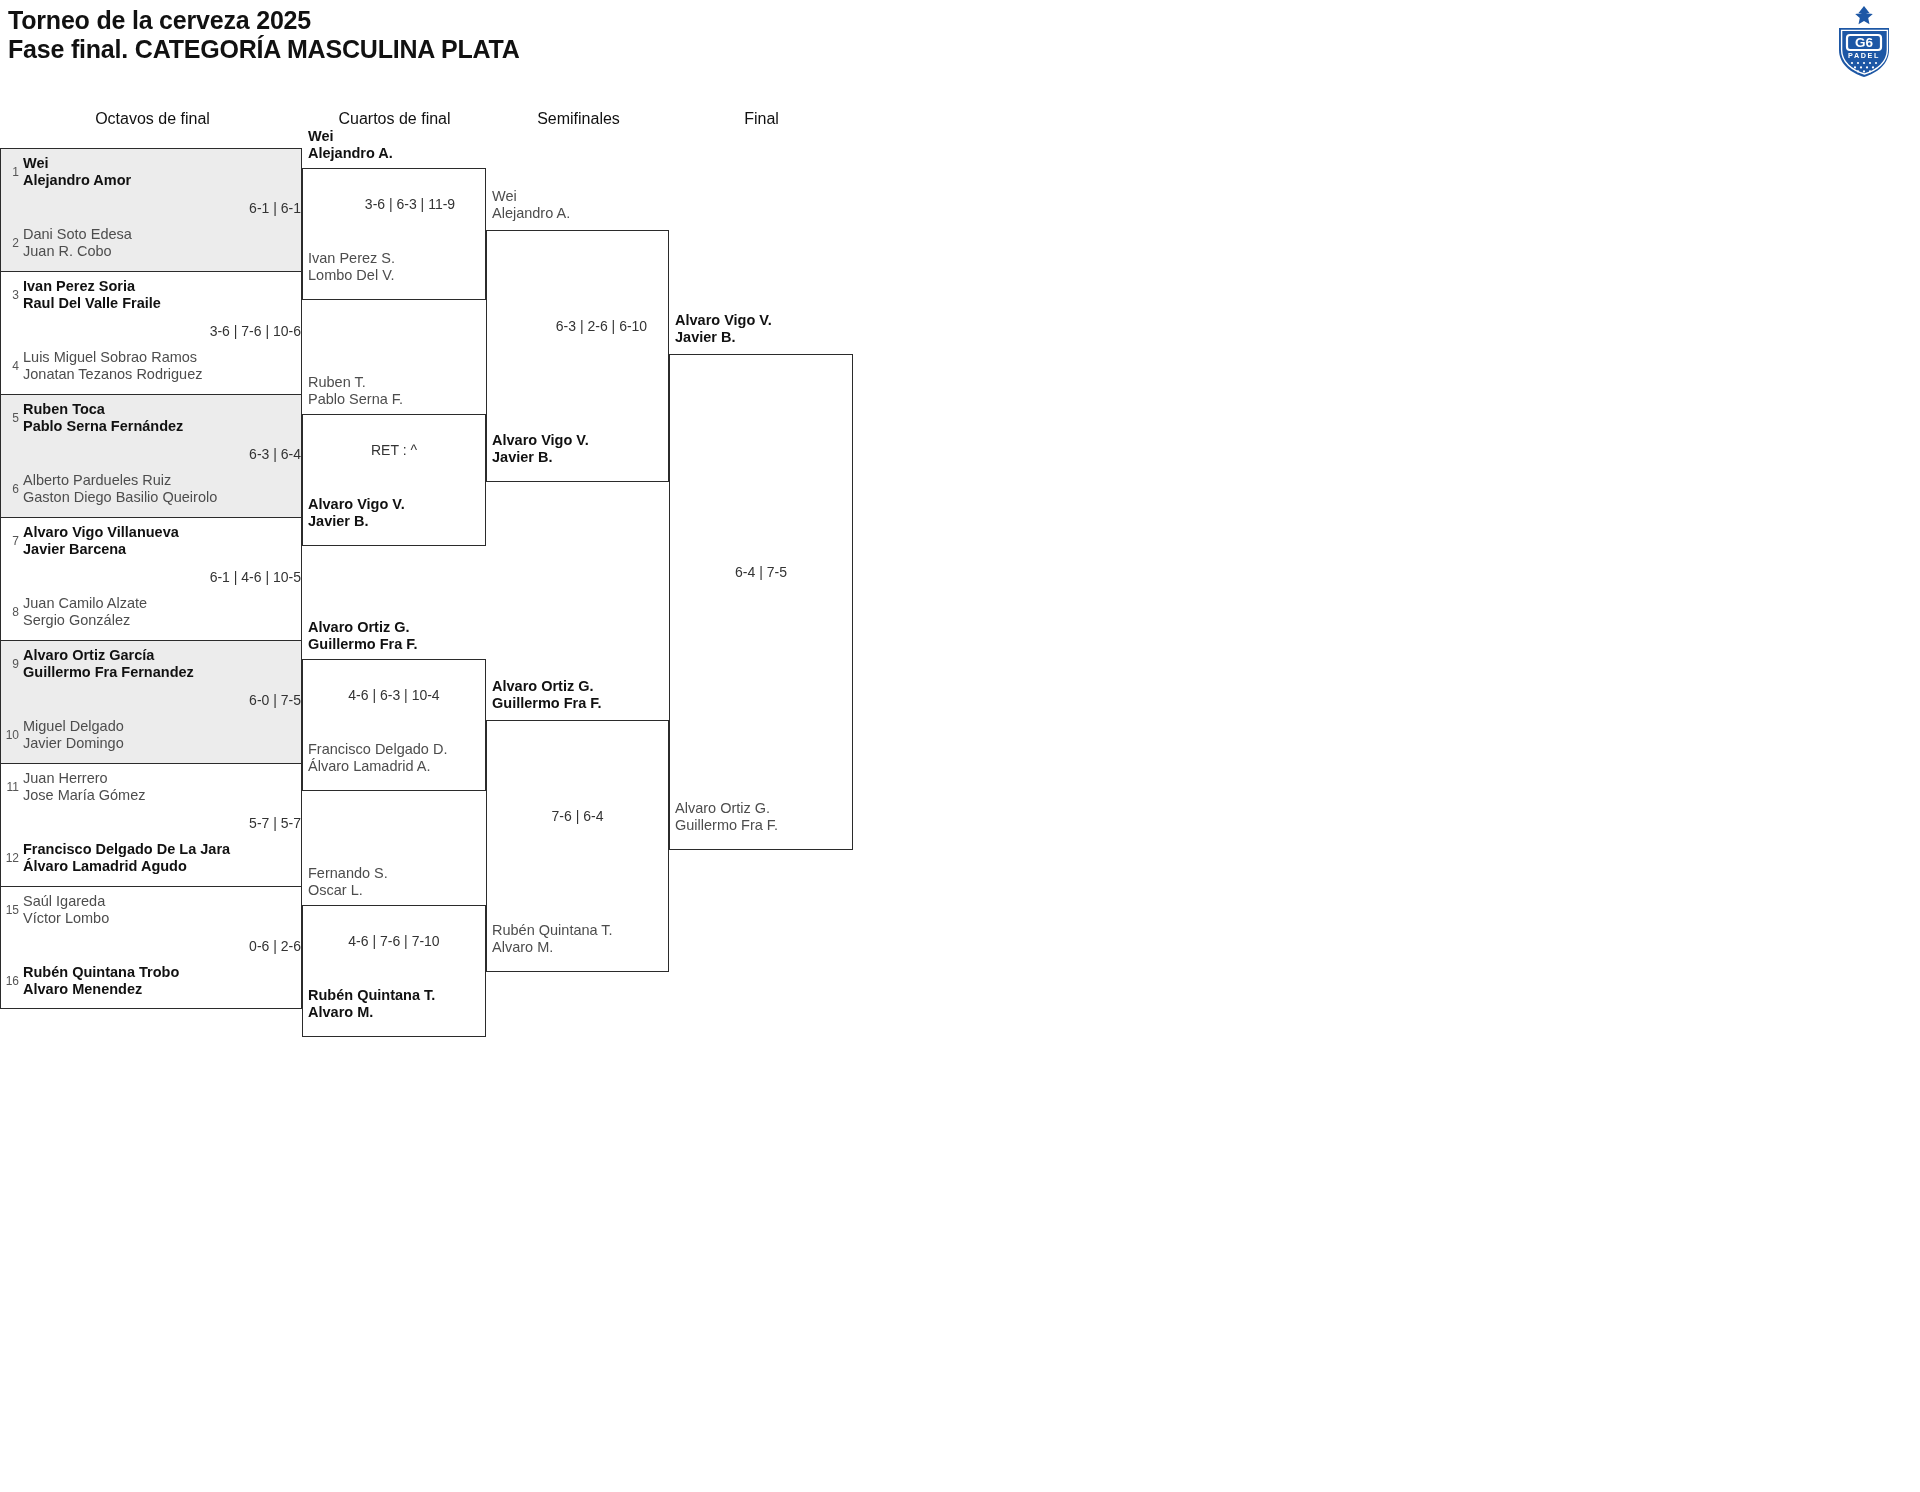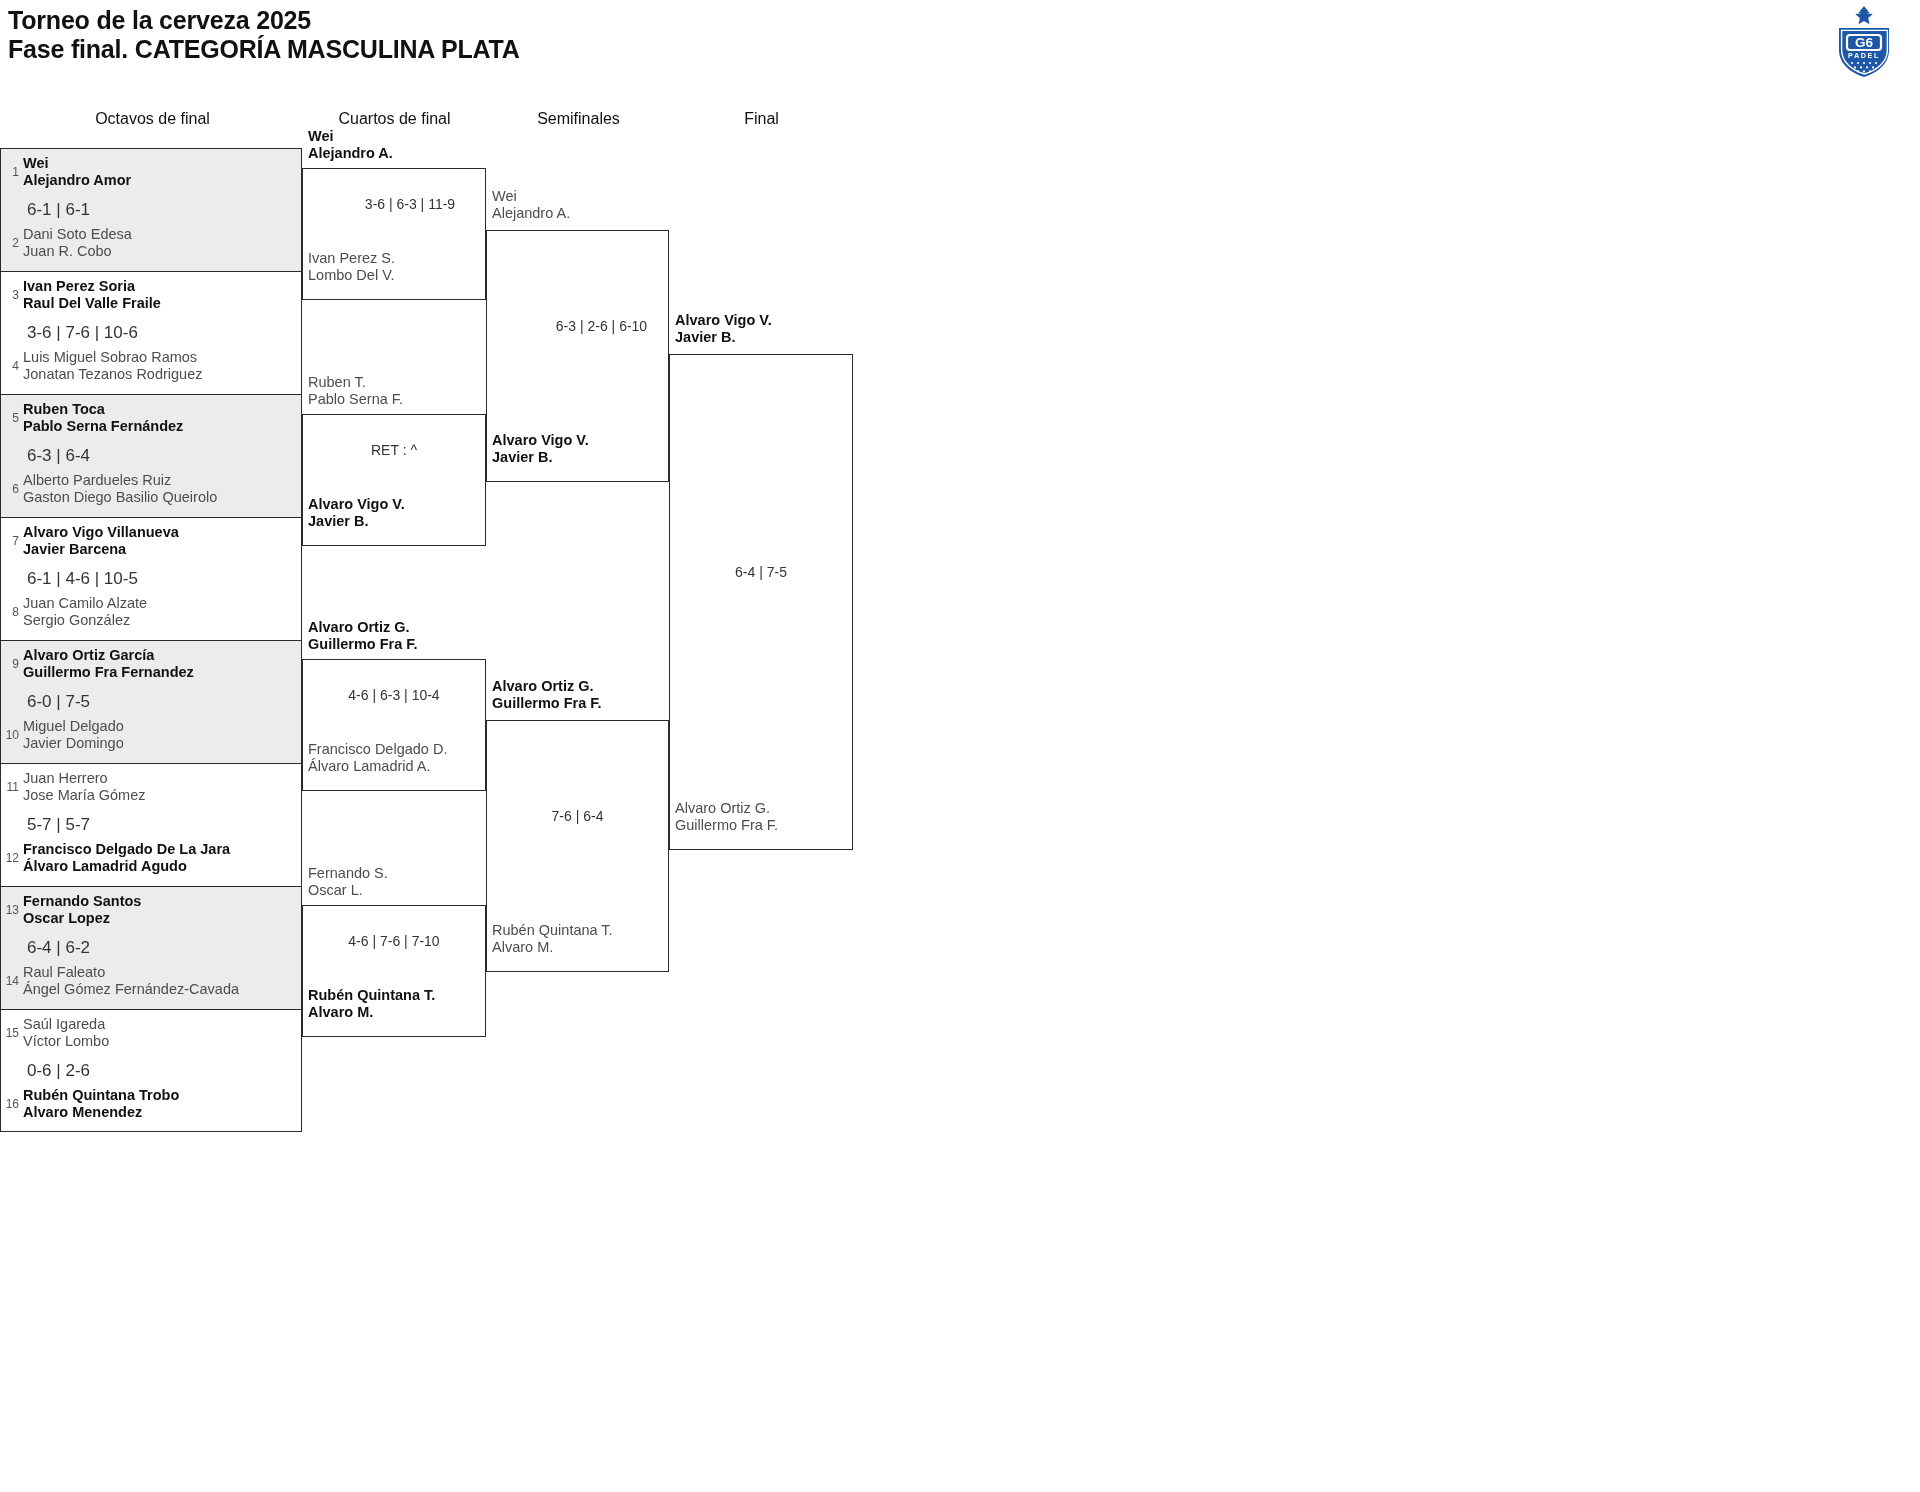--- a/index.html
+++ b/index.html
@@ -91,22 +91,22 @@
   .names { line-height: 17px; padding-top: 1px; }
   .nm { font-size: 14.5px; white-space: nowrap; }
   .win .nm { font-weight: 700; color: #111111; }
   .lose .nm { font-weight: 400; color: #4d4d4d; }
 
   .r1-score {
     position: absolute;
     top: 51px;
     left: 0;
     width: 100%;
-    text-align: left;
-    font-size: 17px;
+    text-align: right;
+    font-size: 14px;
     color: #333333;
     padding-left: 26px;
   }
 
   
   .bm { position: absolute; }
   .bm-top-name {
     position: absolute;
     left: 6px;
     top: 0;
@@ -271,37 +271,20 @@
         </div>
         <div class="r1-team bottom win">
           <div class="seed">12</div>
           <div class="names">
             <div class="nm">Francisco Delgado De La Jara</div>
             <div class="nm">Álvaro Lamadrid Agudo</div>
           </div>
         </div>
         <div class="r1-score">5-7 | 5-7</div>
       </div>
-      <div class="r1-match shaded">
-        <div class="r1-team top win">
-          <div class="seed">13</div>
-          <div class="names">
-            <div class="nm">Fernando Santos</div>
-            <div class="nm">Oscar Lopez</div>
-          </div>
-        </div>
-        <div class="r1-team bottom lose">
-          <div class="seed">14</div>
-          <div class="names">
-            <div class="nm">Raul Faleato</div>
-            <div class="nm">Ángel Gómez Fernández-Cavada</div>
-          </div>
-        </div>
-        <div class="r1-score">6-4 | 6-2</div>
-      </div>
       <div class="r1-match last">
         <div class="r1-team top lose">
           <div class="seed">15</div>
           <div class="names">
             <div class="nm">Saúl Igareda</div>
             <div class="nm">Víctor Lombo</div>
           </div>
         </div>
         <div class="r1-team bottom win">
           <div class="seed">16</div>

